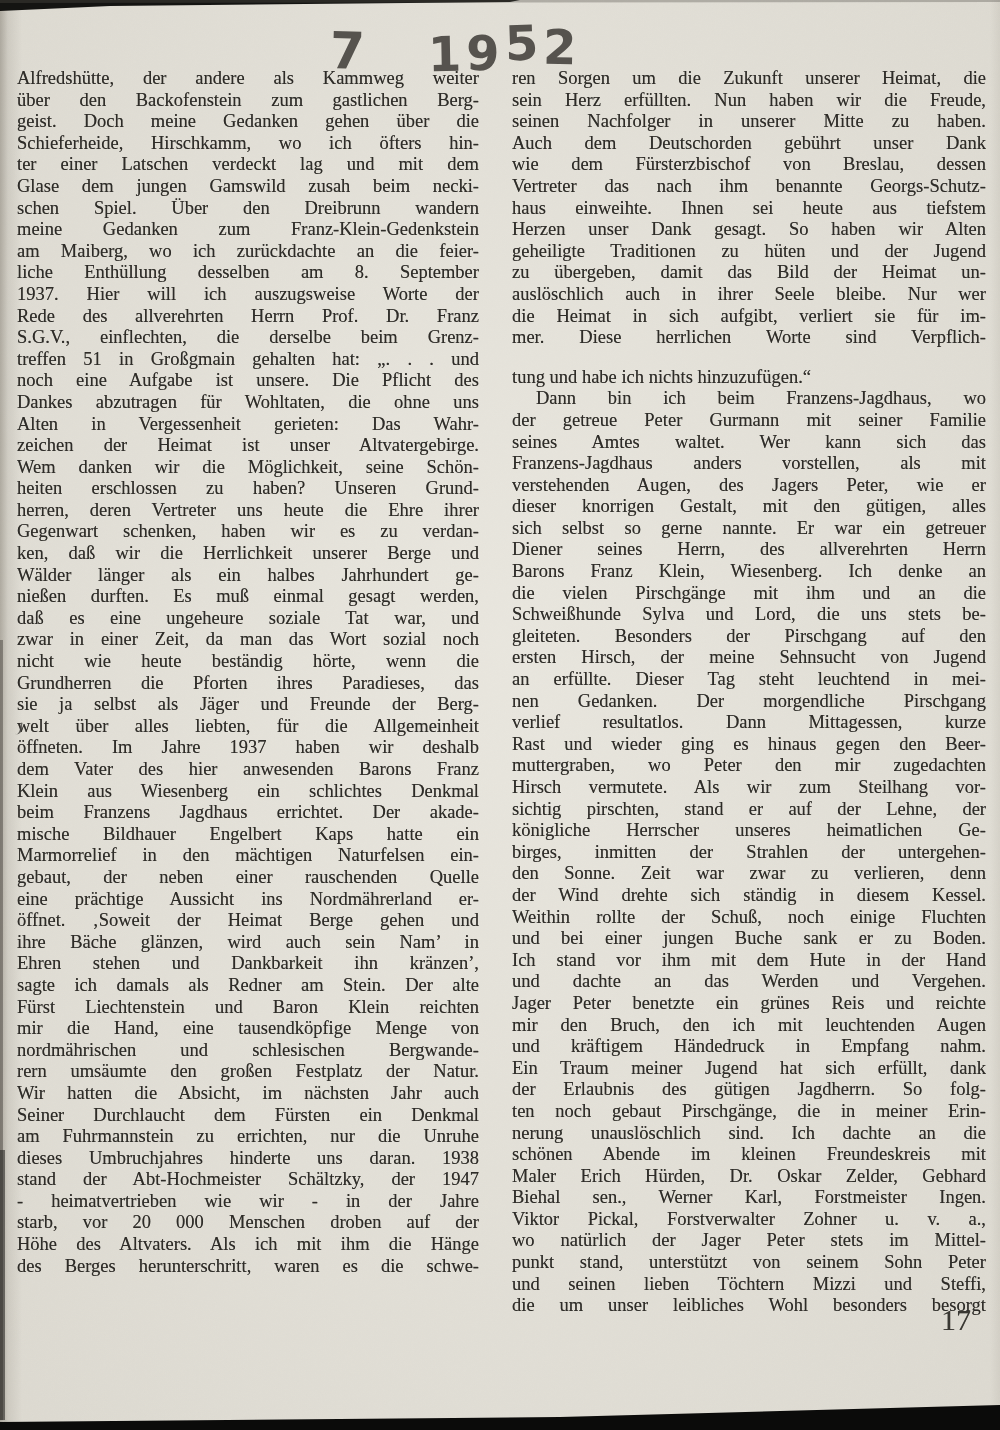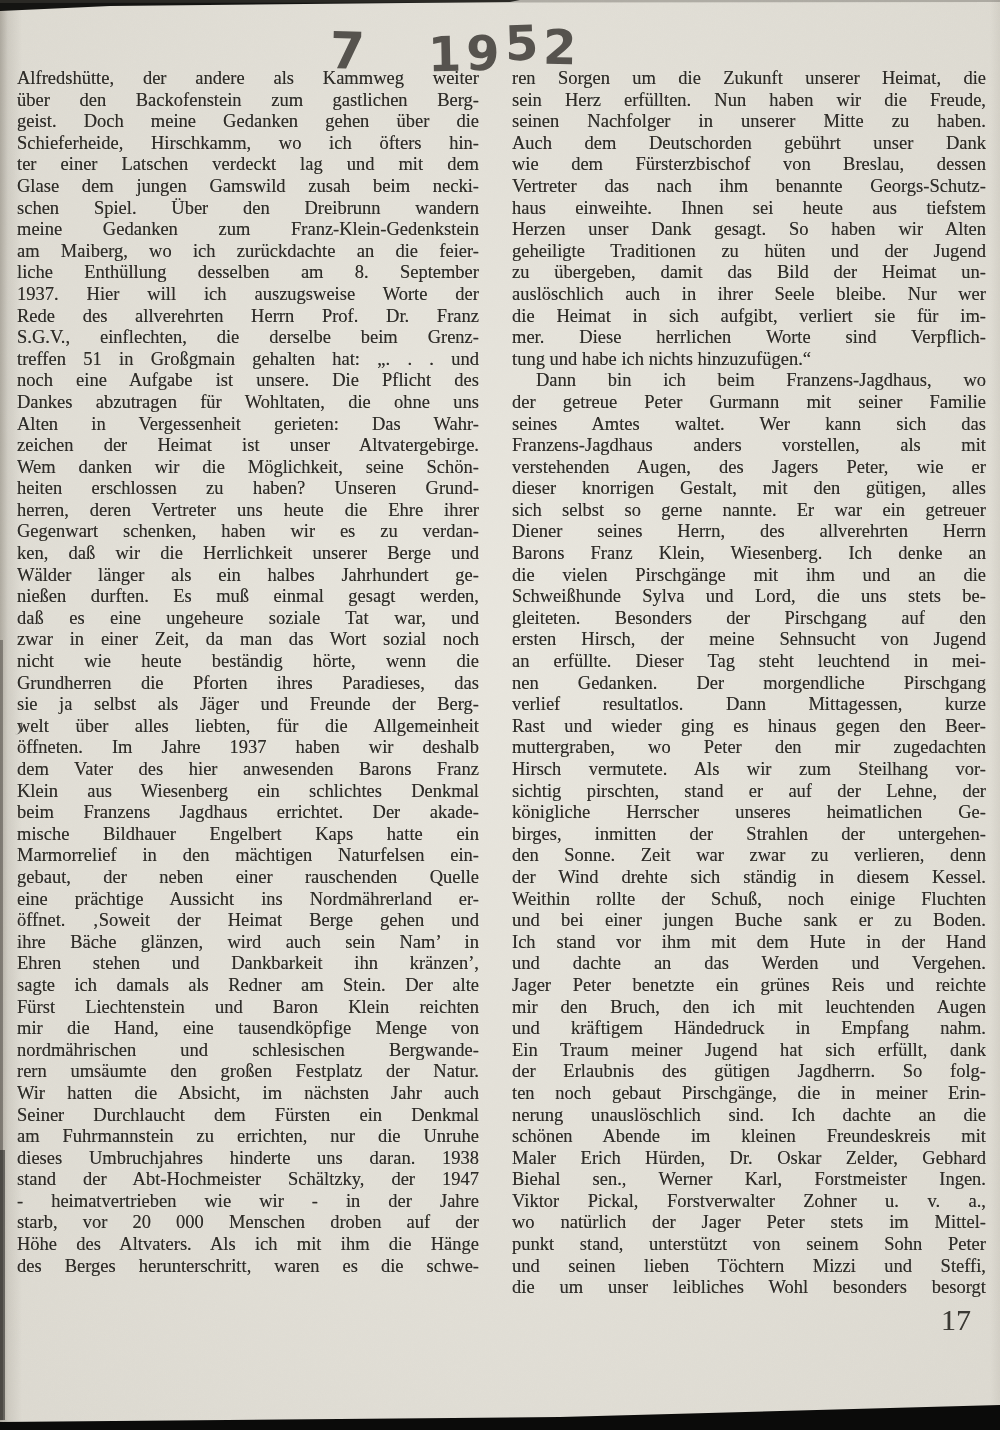--- a/index.html
+++ b/index.html
@@ -49,21 +49,21 @@
     position: absolute;
     top: 68px;
     font-size: 18.5px;
     line-height: 21.6px;
     color: #2e2c28;
     text-shadow: 0 0 0.45px rgba(46,44,40,0.55);
   }
   .column-left  { left: 17px;  width: 462px; }
   .column-right { left: 512px; width: 474px; }
   .line { text-align: justify; text-align-last: justify; white-space: nowrap0; }
-  .line.flush { text-align-last: left; }
+  .line.flush { text-align-last: left; margin-top: 18px; }
   .line.indent { text-indent: 24px; }
 
   .page-number {
     position: absolute; left: 941px; top: 1303px;
     font-size: 30px; color: #3a3833;
     text-shadow: 0 0 0.4px rgba(46,44,40,0.5);
   }
 
   
   .margin-mark {

